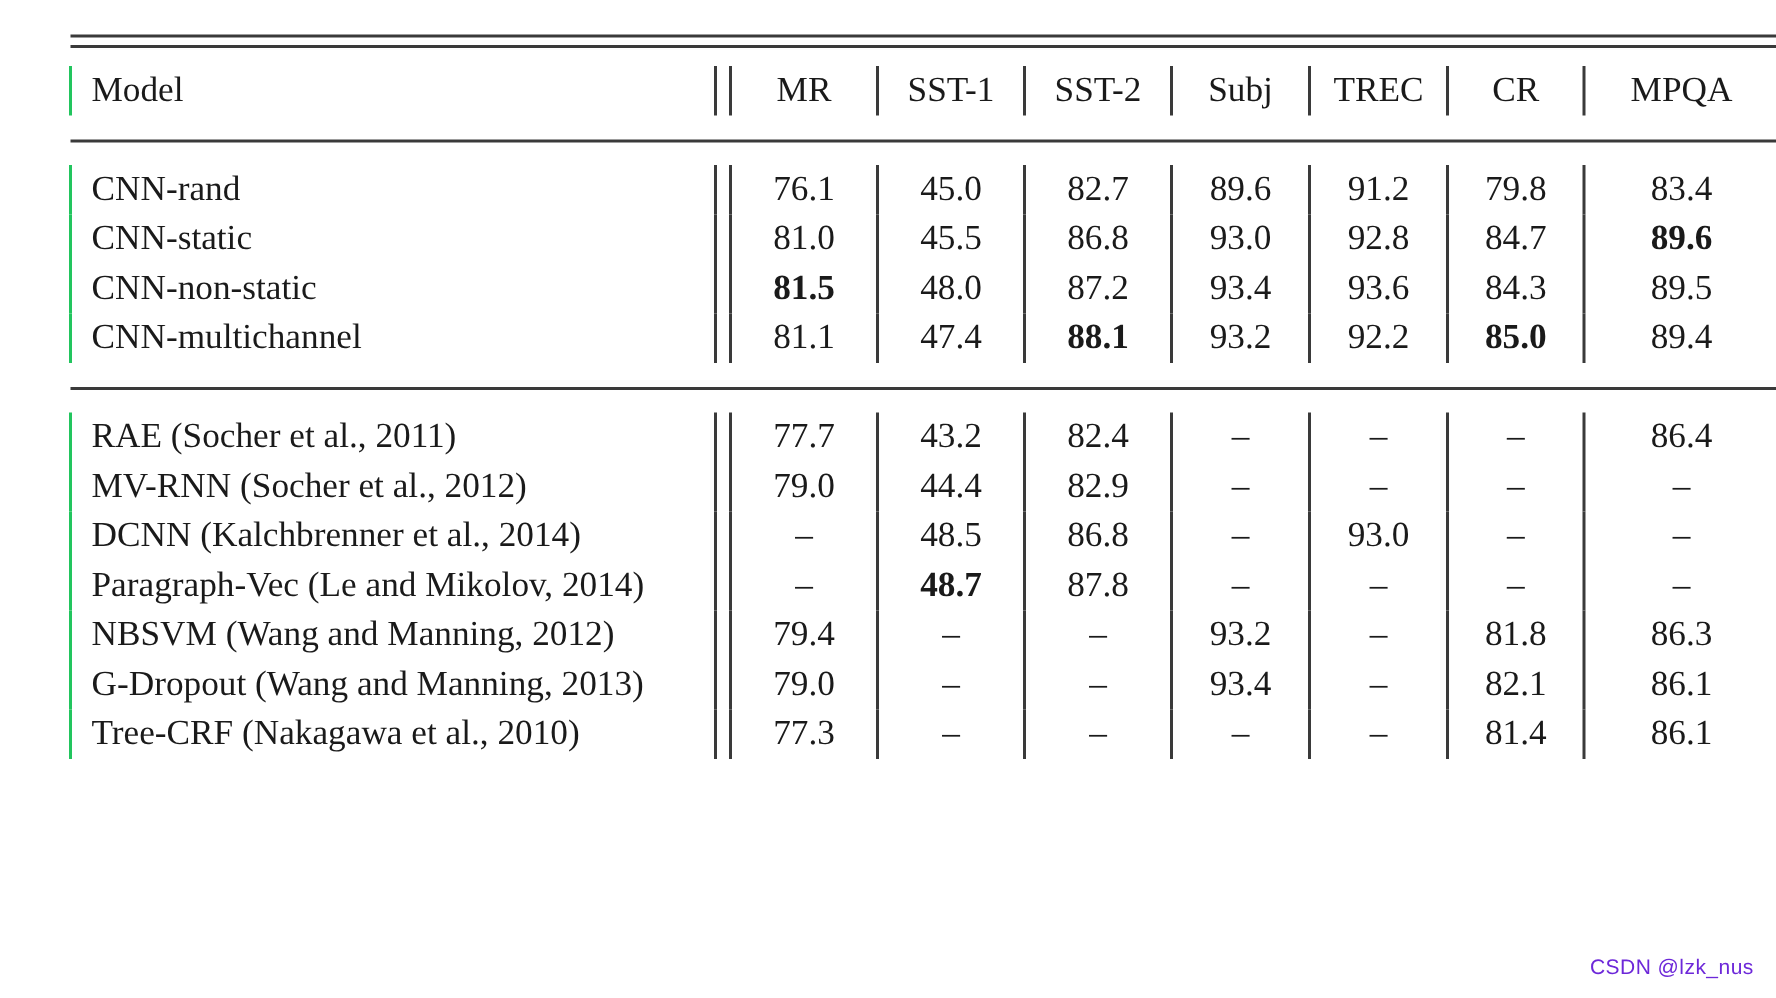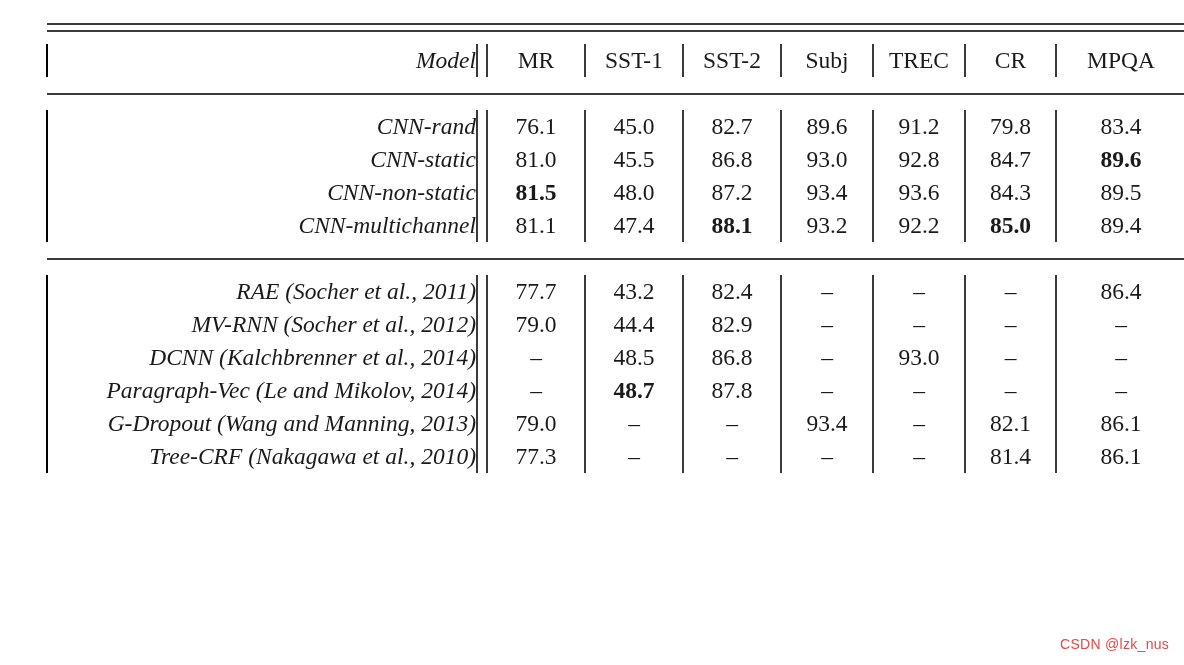--- a/index.html
+++ b/index.html
@@ -44,26 +44,25 @@
   table.results td, table.results th {
     padding: 0;
     margin: 0;
     font-weight: normal;
     vertical-align: middle;
     height: 33px;
   }
 
   
   .cell-model {
-    text-align: right;
+    text-align: left;
     padding-left: 13px !important;
-    border-left: 2px solid #000000;
+    border-left: 2px solid #22c55e;
     white-space: nowrap;
     overflow: hidden;
-    font-style: italic;
   }
   
   .cell-gap {
     border-left: 2px solid #3a3a3a;
     border-right: 2px solid #3a3a3a;
     padding: 0 !important;
   }
 
   .num {
     text-align: center;
@@ -92,21 +91,21 @@
   }
 
   b, .bold { font-weight: bold; }
 
   #watermark {
     position: absolute;
     left: 1060px;
     top: 636px;
     font-family: "Liberation Sans", sans-serif;
     font-size: 14px;
-    color: #ef4444;
+    color: #6d28d9;
     letter-spacing: 0.3px;
     white-space: nowrap;
     user-select: none;
   }
 </style>
 </head>
 <body>
 
 <div id="results-table-wrap">
   <table class="results">
@@ -231,20 +230,31 @@
           <td class="cell-gap"></td>
           <td class="num first-num"><span>–</span></td>
           <td class="num"><b>48.7</b></td>
           <td class="num"><span>87.8</span></td>
           <td class="num"><span>–</span></td>
           <td class="num"><span>–</span></td>
           <td class="num"><span>–</span></td>
           <td class="num"><span>–</span></td>
         </tr>
         <tr>
+          <td class="cell-model">NBSVM (Wang and Manning, 2012)</td>
+          <td class="cell-gap"></td>
+          <td class="num first-num"><span>79.4</span></td>
+          <td class="num"><span>–</span></td>
+          <td class="num"><span>–</span></td>
+          <td class="num"><span>93.2</span></td>
+          <td class="num"><span>–</span></td>
+          <td class="num"><span>81.8</span></td>
+          <td class="num"><span>86.3</span></td>
+        </tr>
+        <tr>
           <td class="cell-model">G-Dropout (Wang and Manning, 2013)</td>
           <td class="cell-gap"></td>
           <td class="num first-num"><span>79.0</span></td>
           <td class="num"><span>–</span></td>
           <td class="num"><span>–</span></td>
           <td class="num"><span>93.4</span></td>
           <td class="num"><span>–</span></td>
           <td class="num"><span>82.1</span></td>
           <td class="num"><span>86.1</span></td>
         </tr>

